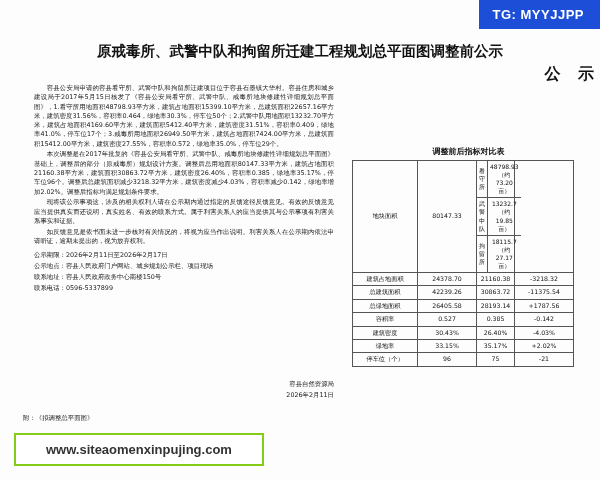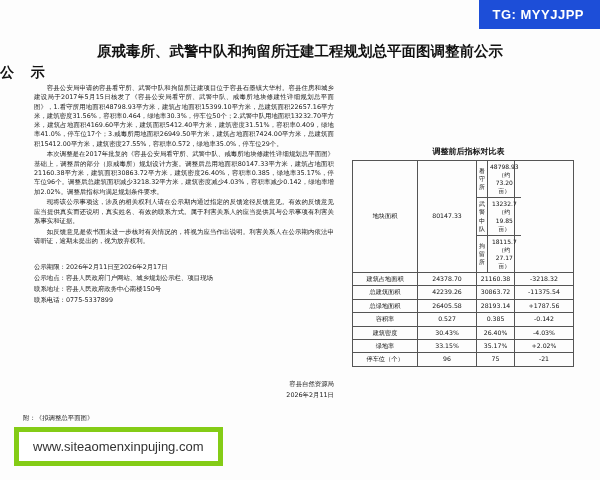--- a/index.html
+++ b/index.html
@@ -31,43 +31,44 @@
     letter-spacing: 0.5px;
     padding: 7px 16px 7px 14px;
     font-family: "Liberation Sans", sans-serif;
     z-index: 20;
   }
   .watermark {
     position: absolute;
     left: 14px;
     bottom: 14px;
     background: #ffffff;
-    border: 5px solid #84cc16;
+    border: 2px solid #84cc16;
     color: #333333;
     font-size: 13px;
-    padding: 7px 14px;
+    padding: 7px 30px;
     font-family: "Liberation Sans", sans-serif;
     z-index: 20;
+    font-weight: bold;
   }
   .doc-title {
     position: absolute;
     left: 0; right: 0;
     top: 42px;
     text-align: center;
     font-size: 14.5px;
     font-weight: bold;
     color: #111;
     font-family: "DejaVu Sans", sans-serif;
   }
   .doc-subtitle {
     position: absolute;
     left: 0; right: 0;
     top: 64px;
-    text-align: left;
-    font-size: 14px;
+    text-align: right;
+    font-size: 16px;
     font-weight: bold;
     color: #111;
     letter-spacing: 6px;
   }
   .body-col {
     position: absolute;
     left: 34px;
     top: 84px;
     width: 300px;
     font-size: 6.4px;
@@ -140,24 +141,24 @@
 <div class="page">
 
   <div class="doc-title">原戒毒所、武警中队和拘留所迁建工程规划总平面图调整前公示</div>
   <div class="doc-subtitle">公  示</div>
 
   <div class="body-col">
     <p>容县公安局申请的容县看守所、武警中队和拘留所迁建项目位于容县石墨镇大华村。容县住房和城乡建设局于2017年5月15日核发了《容县公安局看守所、武警中队、戒毒所地块修建性详细规划总平面图》，1.看守所用地面积48798.93平方米，建筑占地面积15399.10平方米，总建筑面积22657.16平方米，建筑密度31.56%，容积率0.464，绿地率30.3%，停车位50个；2.武警中队用地面积13232.70平方米，建筑占地面积4169.60平方米，建筑面积5412.40平方米，建筑密度31.51%，容积率0.409，绿地率41.0%，停车位17个；3.戒毒所用地面积26949.50平方米，建筑占地面积7424.00平方米，总建筑面积15412.00平方米，建筑密度27.55%，容积率0.572，绿地率35.0%，停车位29个。</p>
     <p>本次调整是在2017年批复的《容县公安局看守所、武警中队、戒毒所地块修建性详细规划总平面图》基础上，调整后的部分（原戒毒所）规划设计方案。调整后总用地面积80147.33平方米，建筑占地面积21160.38平方米，建筑面积30863.72平方米，建筑密度26.40%，容积率0.385，绿地率35.17%，停车位96个。调整后总建筑面积减少3218.32平方米，建筑密度减少4.03%，容积率减少0.142，绿地率增加2.02%。调整后指标均满足规划条件要求。</p>
     <p>现将该公示事项这，涉及的相关权利人请在公示期内通过指定的反馈途径反馈意见。有效的反馈意见应当提供真实而还说明，真实姓名、有效的联系方式。属于利害关系人的应当提供其与公示事项有利害关系事实和证据。</p>
     <p>如反馈意见是依书面未进一步核对有关情况的，将视为应当作出说明。利害关系人在公示期内依法申请听证，逾期未提出的，视为放弃权利。</p>
-    <p class="noindent" style="margin-top:17px">公示期限：2026年2月11日至2026年2月17日</p>
+    <p class="noindent" style="margin-top:5px">公示期限：2026年2月11日至2026年2月17日</p>
     <p class="noindent">公示地点：容县人民政府门户网站、城乡规划公示栏、项目现场</p>
     <p class="noindent">联系地址：容县人民政府政务中心南楼150号</p>
-    <p class="noindent">联系电话：0775-5337899</p>
+    <p class="noindent">联系电话：0596-5337899</p>
   </div>
 
   <div class="sign-block">
     <div>容县自然资源局</div>
     <div>2026年2月11日</div>
   </div>
 
   <div class="attach">附：《拟调整总平面图》</div>
 
   <div class="table-wrap">

